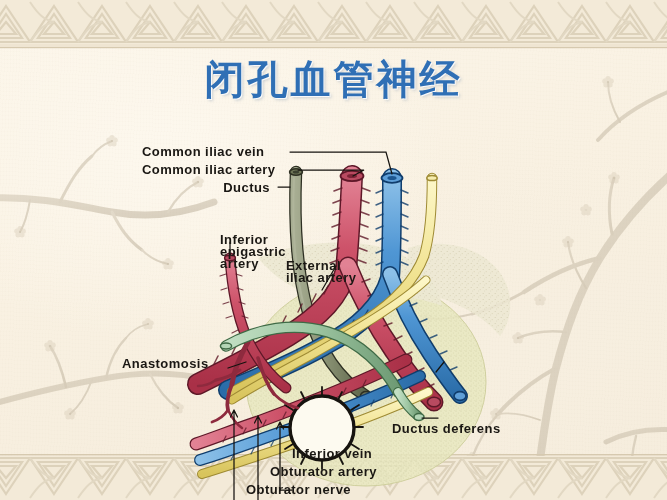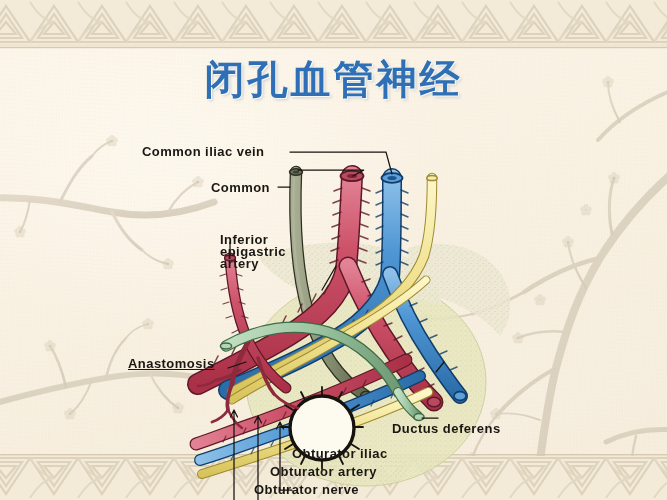--- a/index.html
+++ b/index.html
@@ -593,30 +593,32 @@
       <path d="M88,378 L88,286 M88,286 l-3.5,7 M88,286 l3.5,7"></path>
       <path d="M88,378 L100,378"></path>
 
       <path d="M64,396 L64,280 M64,280 l-3.5,7 M64,280 l3.5,7"></path>
       <path d="M64,396 L76,396"></path>
     </g>
   </svg>
 
   <div class="lbl r" style="left:142px; top:146px; width:120px;">Common iliac vein</div>
 
-
-  <div class="lbl r" style="left:198px; top:182px; width:72px;">Common</div>
+  <div class="lbl r" style="left:142px; top:164px; width:128px;">Common iliac artery</div>
+
+  <div class="lbl r" style="left:198px; top:182px; width:72px;">Ductus</div>
 
   <div class="lbl two" style="left:196px; top:234px; width:96px;margin-left:24px;">Inferior epigastric artery</div>
 
-
-  <div class="lbl r" style="left:128px; top:358px; width:86px;text-decoration:underline;">Anastomosis</div>
+  <div class="lbl two r" style="left:286px; top:260px; width:86px; text-align:left;">External iliac artery</div>
+
+  <div class="lbl r" style="left:122px; top:358px; width:86px;">Anastomosis</div>
 
 
   <div class="lbl" style="left:392px; top:396px;margin-top:27px;">Ductus deferens</div>
 
-  <div class="lbl" style="left:292px; top:448px;">Obturator iliac</div>
+  <div class="lbl" style="left:292px; top:448px;">Inferior vein</div>
 
   <div class="lbl" style="left:270px; top:466px;">Obturator artery</div>
 
-  <div class="lbl" style="left:246px; top:484px;margin-left:8px;">Obturator nerve</div>
+  <div class="lbl" style="left:246px; top:484px;">Obturator nerve</div>
 
 </div>
 
 </body></html>

